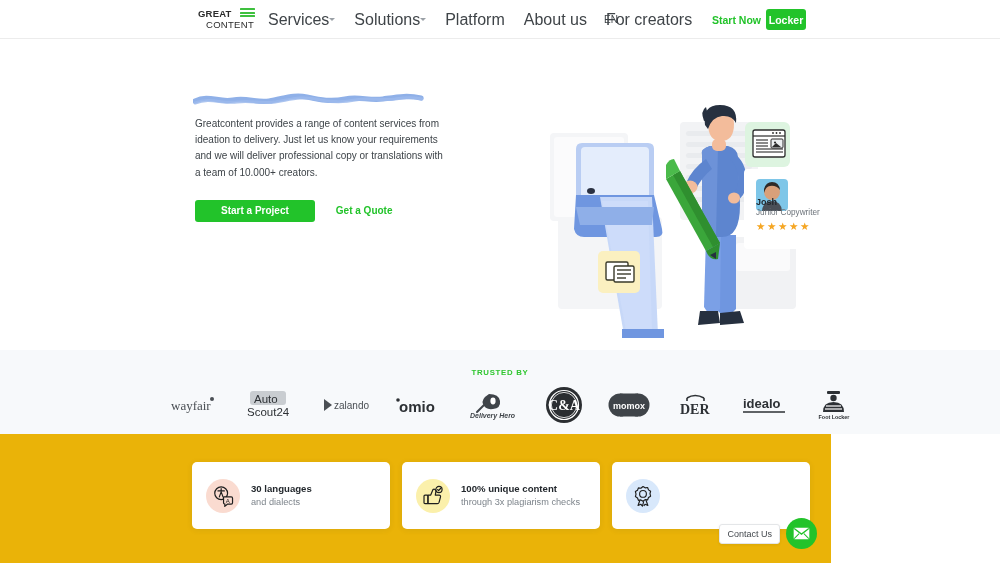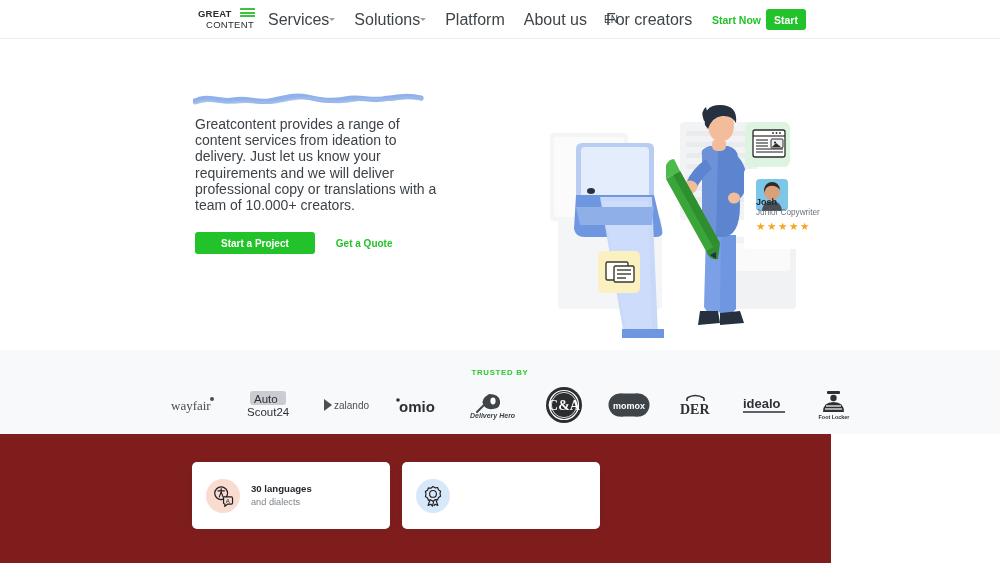--- a/index.html
+++ b/index.html
@@ -3,21 +3,21 @@
 <meta charset="utf-8">
 <style>
   * { box-sizing: border-box; margin: 0; padding: 0; }
   html, body {
     width: 1000px; height: 563px;
     font-family: "Liberation Sans", sans-serif;
     background: #ffffff;
     overflow: hidden;
     color: #23272b;
   }
-  .page { position: relative; width: 831px; height: 563px; background:#7f1d1d; }
+  .page { position: relative; width: 831px; height: 563px; background:#eab308; }
 
   
   .header {
     position: absolute; top:0; left:0; width:1000px; height:39px;
     background:#fff; border-bottom:1px solid #ececec;
     display:flex; align-items:center;
   }
   .logo { position:absolute; left:198px; top:8px; width:56px; height:24px; cursor:pointer; }
   .logo-word {
     font-size:9.5px; font-weight:bold; letter-spacing:0.2px;
@@ -50,21 +50,21 @@
 
   
   .hero { position:absolute; top:39px; left:0; width:1000px; height:311px; background:#fff; overflow:hidden;}
   .hero-left { position:absolute; left:195px; top:53px; width:265px; }
   h1.headline {
     font-size:25.5px; font-weight:bold; line-height:31px;
     letter-spacing:-0.5px; color:#1d2125;
   }
   .squiggle { width:232px; height:18px; margin-top:-2px; margin-left:-2px; display:block; }
   .hero-para {
-    margin-top:8px; font-size:14px; line-height:16.2px; color:#3d4348; width:252px;
+    margin-top:8px; font-size:10px; line-height:16.2px; color:#3d4348; width:252px;
   }
   .hero-cta { margin-top:19px; display:flex; align-items:center; gap:21px; }
   .btn-primary {
     background:#22c32a; color:#fff; border:none; border-radius:3px;
     height:22px; padding:0 26px; font-size:10px; font-weight:bold;
     font-family:"Liberation Sans", sans-serif; cursor:pointer;
     display:flex; align-items:center; justify-content:center;
   }
   .btn-link { color:#22c32a; font-size:10px; font-weight:bold; cursor:pointer; background:none; border:none;
               font-family:Liberation Sans, sans-serif; }
@@ -145,21 +145,21 @@
       <div class="nav-item">
         <span>About us</span>
       </div>
       <div class="nav-item">
         <span>For creators</span>
       </div>
     </nav>
 
     <div class="lang">EN</div>
     <div class="start-now">Start Now</div>
-    <button class="login-btn">Start</button>
+    <button class="login-btn">Locker</button>
   </header>
 
   <section class="hero">
 
     <div class="hero-left">
 
       <svg class="squiggle" viewBox="0 0 232 18">
         <path d="M2,11 C16,4 26,13 40,10 C54,7 62,13 76,11 C90,9 100,4 114,7
                  C128,10 138,12 152,9 C166,6 176,11 190,9 C204,7 214,5 228,8" stroke="#8fb0e8" stroke-width="5.2" fill="none" stroke-linecap="round"></path>
         <path d="M2,13 C18,7 28,14 44,12 C58,10 68,14 82,12 C96,10 108,6 122,9
@@ -385,27 +385,51 @@
           <path d="M13,13 h8 a1.4,1.4 0 0 1 1.4,1.4 v5 a1.4,1.4 0 0 1 -1.4,1.4 h-4 l-3,2.4 v-2.4 a1.4,1.4 0 0 1 -1.4,-1.4 v-5 A1.4,1.4 0 0 1 13,13 z" fill="#fadbd0"></path>
           <text x="17.2" y="19.4" text-anchor="middle" font-family="Liberation Sans, sans-serif" font-size="6.6" fill="#1e1e1e" stroke="none">A</text>
         </svg>
       </div>
       <div>
         <div class="fc-title">30 languages</div>
         <div class="fc-sub">and dialects</div>
       </div>
     </div>
 
+    <div class="feature-card">
+      <div class="fc-icon" style="background:#fbf0ab;">
+        <svg width="22" height="22" viewBox="0 0 24 24" fill="none" stroke="#1e1e1e" stroke-width="1.3" stroke-linejoin="round">
+          <path d="M6.5,11 h3 l2.5,-6 a2,2 0 0 1 3.2,1.6 L14.5,11 h4.2 a1.6,1.6 0 0 1 1.5,2 l-1.6,6 a2,2 0 0 1 -1.9,1.4 H6.5 z"></path>
+          <rect x="2.2" y="11" width="4.3" height="9.4" rx="1.1"></rect>
+          <circle cx="18.5" cy="5" r="3.4"></circle>
+          <path d="M17,5 l1.1,1.2 l2.1,-2.4" stroke-linecap="round"></path>
+        </svg>
+      </div>
+      <div>
+        <div class="fc-title">100% unique content</div>
+        <div class="fc-sub">through 3x plagiarism checks</div>
+      </div>
+    </div>
 
     <div class="feature-card">
       <div class="fc-icon" style="background:#d8e8fb;">
         <svg width="22" height="22" viewBox="0 0 24 24" fill="none" stroke="#1e1e1e" stroke-width="1.25" stroke-linejoin="round">
           <path d="M12,1.6 l2.3,1.5 l2.7,-0.4 l1,2.6 l2.3,1.5 l-0.7,2.7 l0.7,2.7 l-2.3,1.5 l-1,2.6 l-2.7,-0.4 L12,17.8 l-2.3,-1.5 l-2.7,0.4 l-1,-2.6 L3.7,12.6 l0.7,-2.7 l-0.7,-2.7 l2.3,-1.5 l1,-2.6 l2.7,0.4 z"></path>
           <circle cx="12" cy="9.7" r="3.7"></circle>
           <path d="M8.6,16.6 L6.6,22.4 L9.6,21 L11.4,23 L12.8,17.8"></path>
           <path d="M15.3,16.6 L17.3,22.4 L14.4,21 L12.8,22.7"></path>
         </svg>
       </div>
     </div>
   </section>
 
+  <div class="contact-wrap">
+    <div class="contact-tip">Contact Us</div>
+    <button class="contact-btn">
+      <svg width="17" height="13" viewBox="0 0 20 15">
+        <rect x="0.8" y="0.8" width="18.4" height="13.4" rx="1.4" fill="#fff"></rect>
+        <path d="M1.4,1.6 L10,8.2 L18.6,1.6" fill="none" stroke="#22c32a" stroke-width="1.5"></path>
+        <path d="M1.4,13.4 L7.2,7.6 M18.6,13.4 L12.8,7.6" fill="none" stroke="#22c32a" stroke-width="1.2"></path>
+      </svg>
+    </button>
+  </div>
 
 </div>
 
 </body></html>

